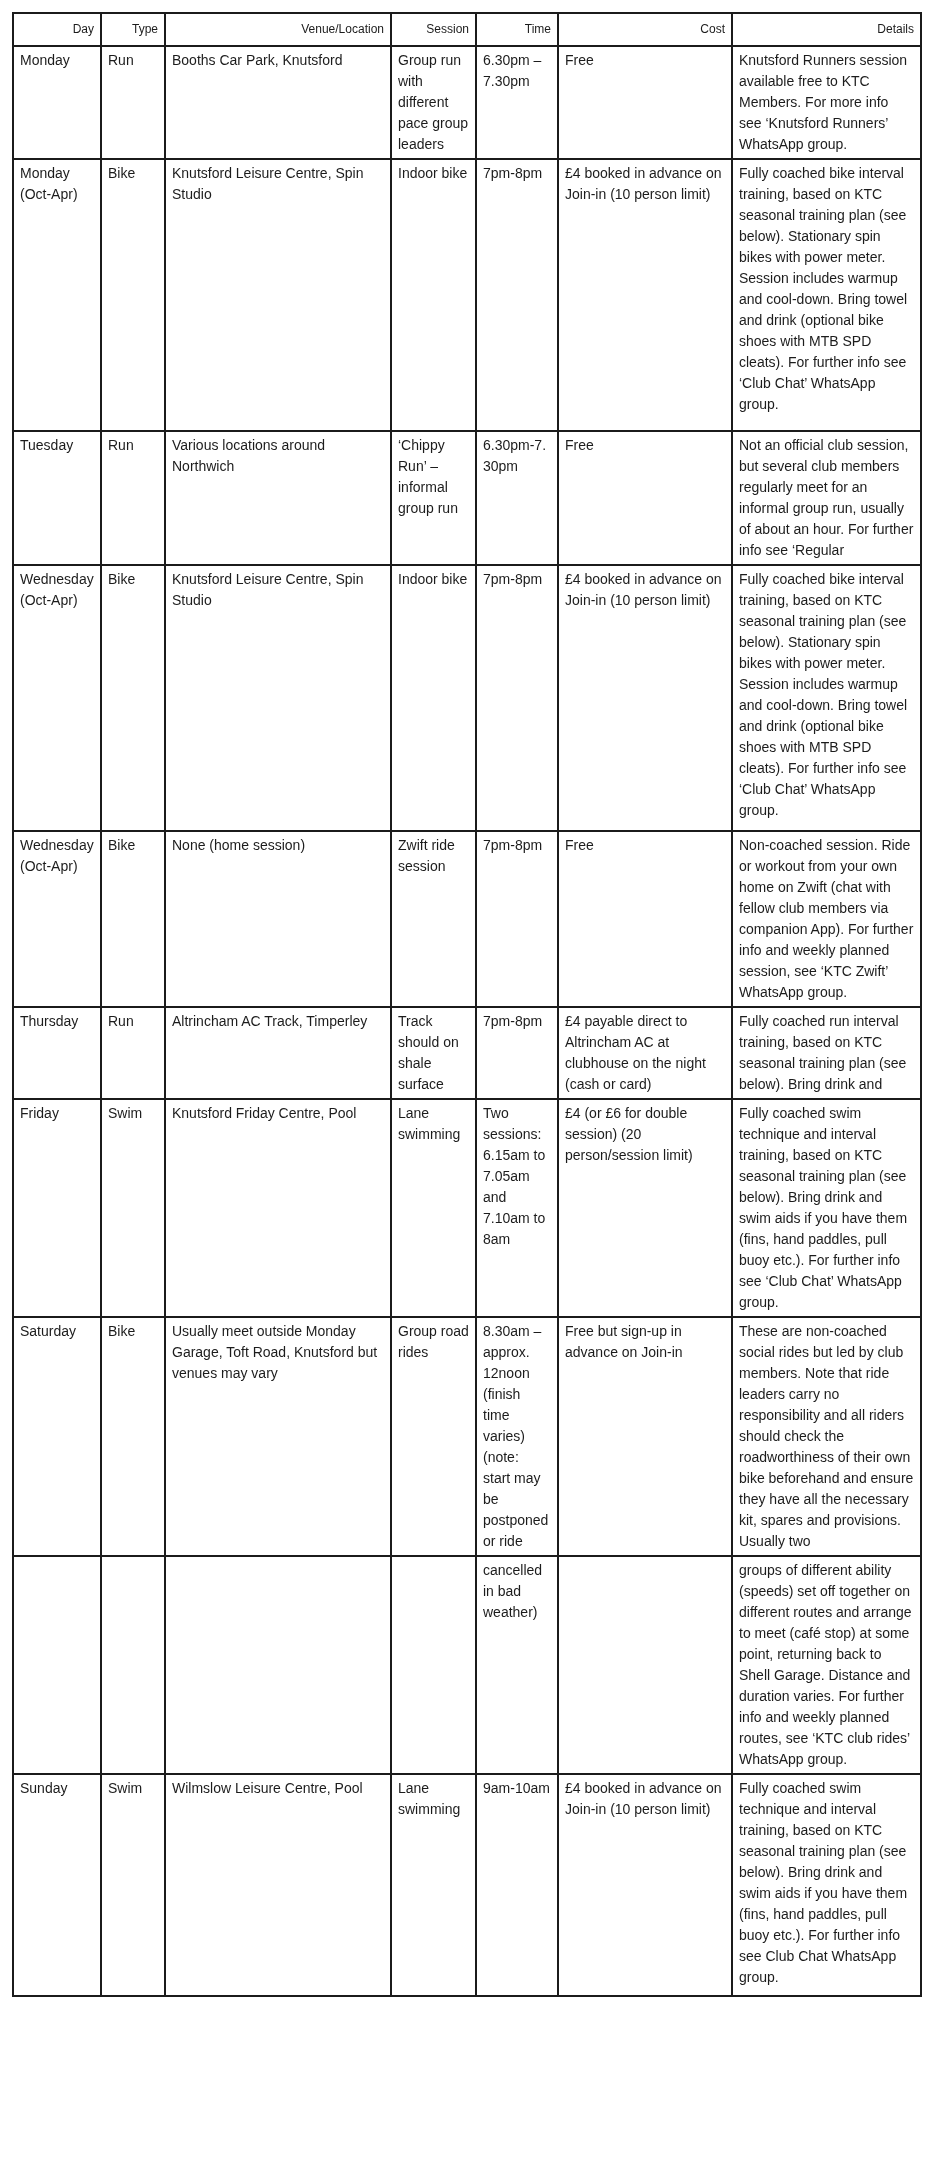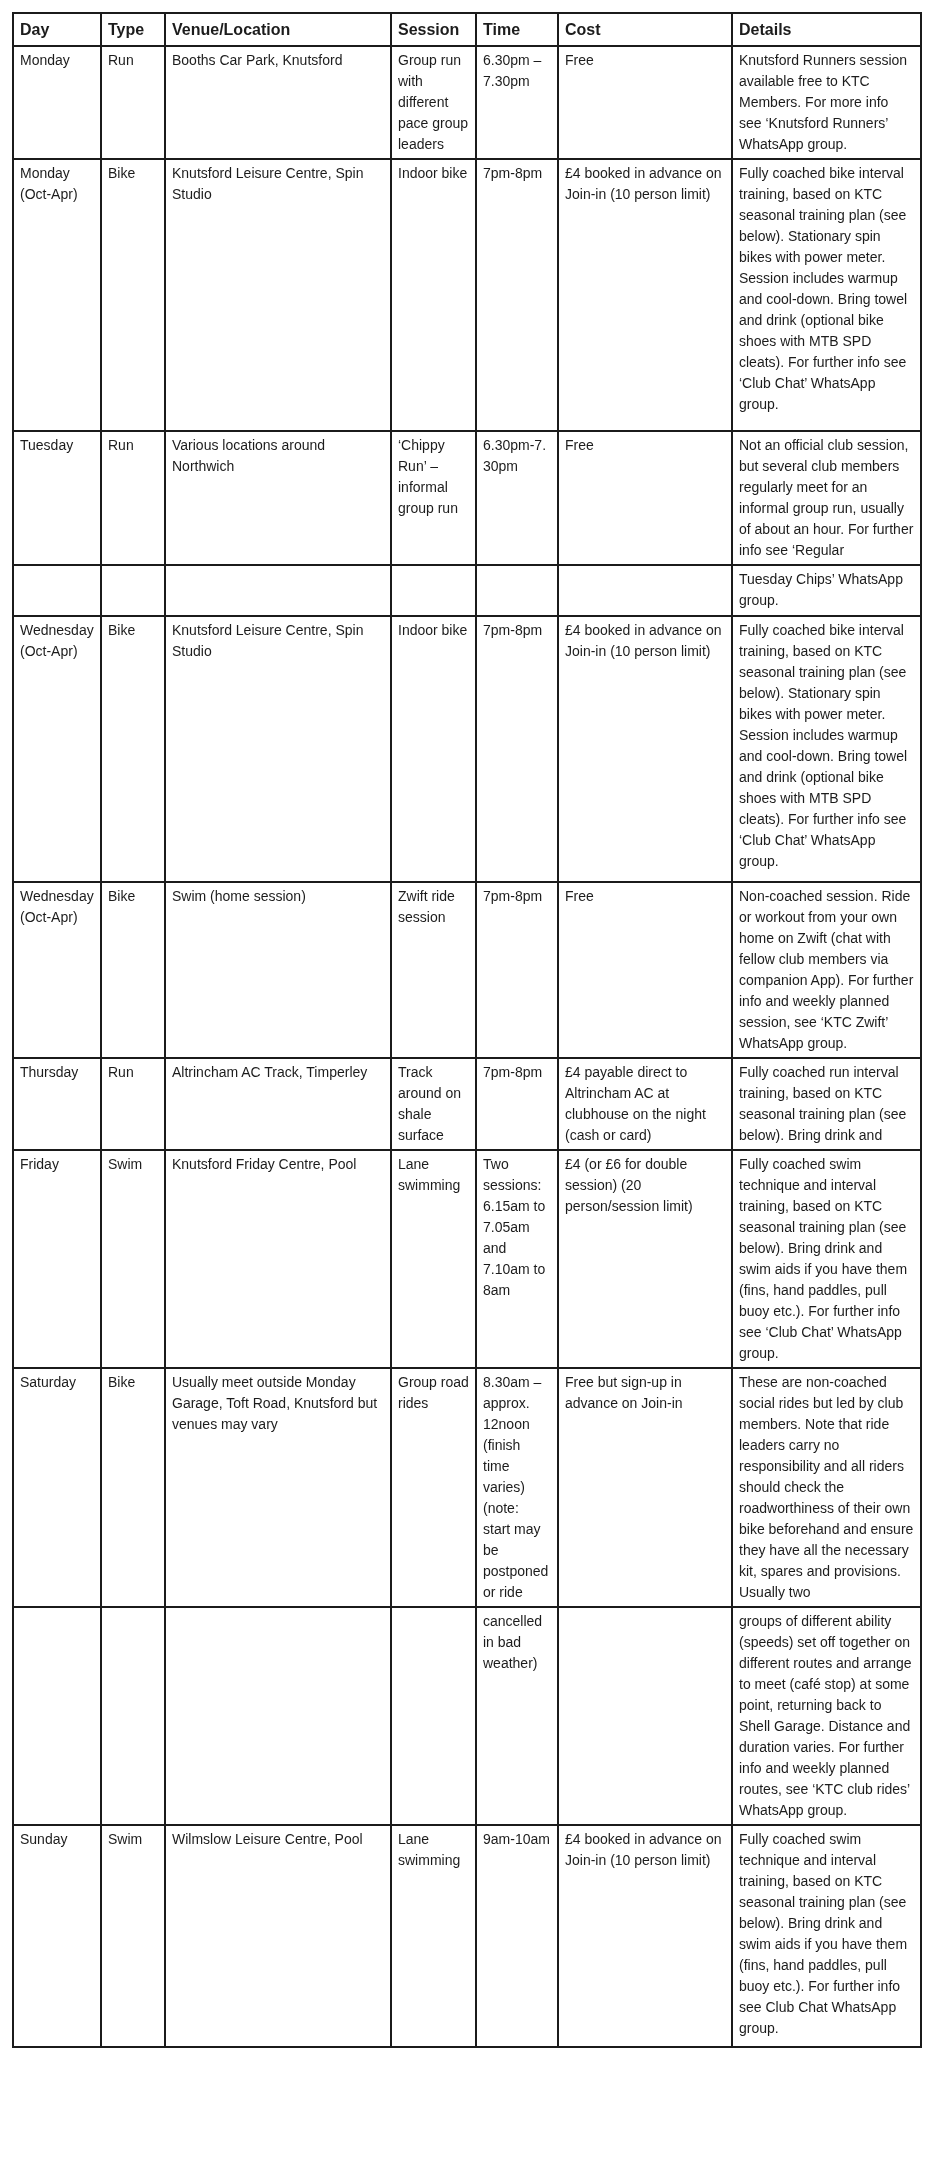--- a/index.html
+++ b/index.html
@@ -15,23 +15,23 @@
     border:2px solid #1b1b1b;
     vertical-align:top;
     padding:3px 6px;
     font-size:14px;
     line-height:21px;
     white-space:pre-line;
     word-wrap:break-word;
     overflow:hidden;
   }
   .schedule th {
-    text-align:left;
-    font-size:16px;
-    font-weight:bold;
+    text-align:right;
+    font-size:12px;
+    font-weight:normal;
     padding-top:5px;
     white-space:normal;
   }
 </style>
 </head>
 <body>
 
 <div class="page">
   <table class="schedule">
     <colgroup>
@@ -85,56 +85,47 @@
         <td>Various locations around Northwich</td>
         <td>‘Chippy
 Run’ –
 informal
 group run</td>
         <td>6.30pm-7.
 30pm</td>
         <td>Free</td>
         <td>Not an official club session, but several club members regularly meet for an informal group run, usually of about an hour. For further info see ‘Regular</td>
       </tr>
-      <tr style="height:51px">
-        <td></td>
-        <td></td>
-        <td></td>
-        <td></td>
-        <td></td>
-        <td></td>
-        <td>Tuesday Chips’ WhatsApp group.</td>
-      </tr>
       <tr style="height:266px">
         <td>Wednesday
 (Oct-Apr)</td>
         <td>Bike</td>
         <td>Knutsford Leisure Centre, Spin Studio</td>
         <td>Indoor bike</td>
         <td>7pm-8pm</td>
         <td>£4 booked in advance on Join-in (10 person limit)</td>
         <td>Fully coached bike interval training, based on KTC seasonal training plan (see below). Stationary spin bikes with power meter. Session includes warmup and cool-down. Bring towel and drink (optional bike shoes with MTB SPD cleats). For further info see ‘Club Chat’ WhatsApp group.</td>
       </tr>
       <tr style="height:157px">
         <td>Wednesday
 (Oct-Apr)</td>
         <td>Bike</td>
-        <td>Swim (home session)</td>
+        <td>None (home session)</td>
         <td>Zwift ride
 session</td>
         <td>7pm-8pm</td>
         <td>Free</td>
         <td>Non-coached session. Ride or workout from your own home on Zwift (chat with fellow club members via companion App). For further info and weekly planned session, see ‘KTC Zwift’ WhatsApp group.</td>
       </tr>
       <tr style="height:69px">
         <td>Thursday</td>
         <td>Run</td>
         <td>Altrincham AC Track, Timperley</td>
         <td>Track
-around on
+should on
 shale
 surface</td>
         <td>7pm-8pm</td>
         <td>£4 payable direct to Altrincham AC at clubhouse on the night (cash or card)</td>
         <td>Fully coached run interval training, based on KTC seasonal training plan (see below). Bring drink and</td>
       </tr>
       <tr style="height:215px">
         <td>Friday</td>
         <td>Swim</td>
         <td>Knutsford Friday Centre, Pool</td>

